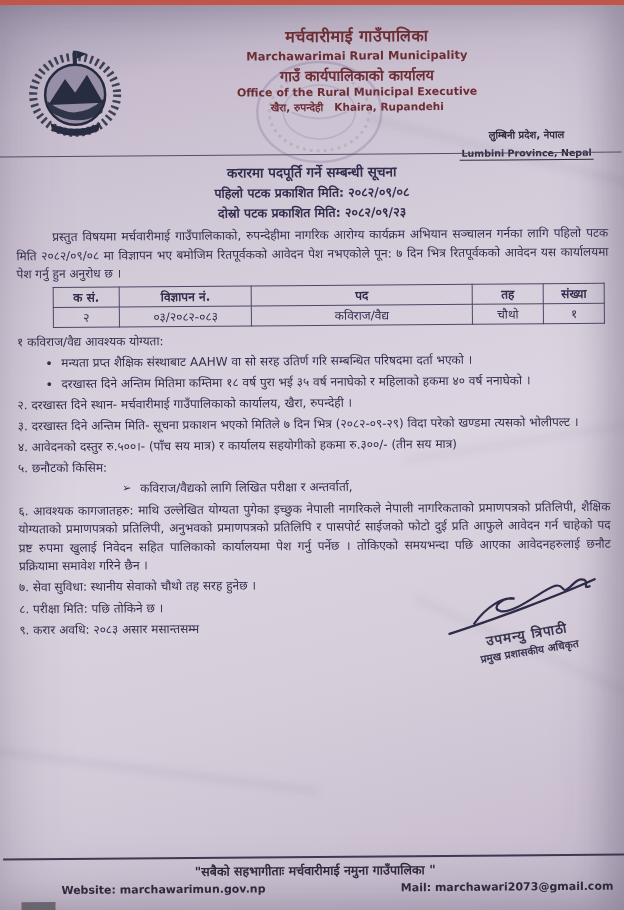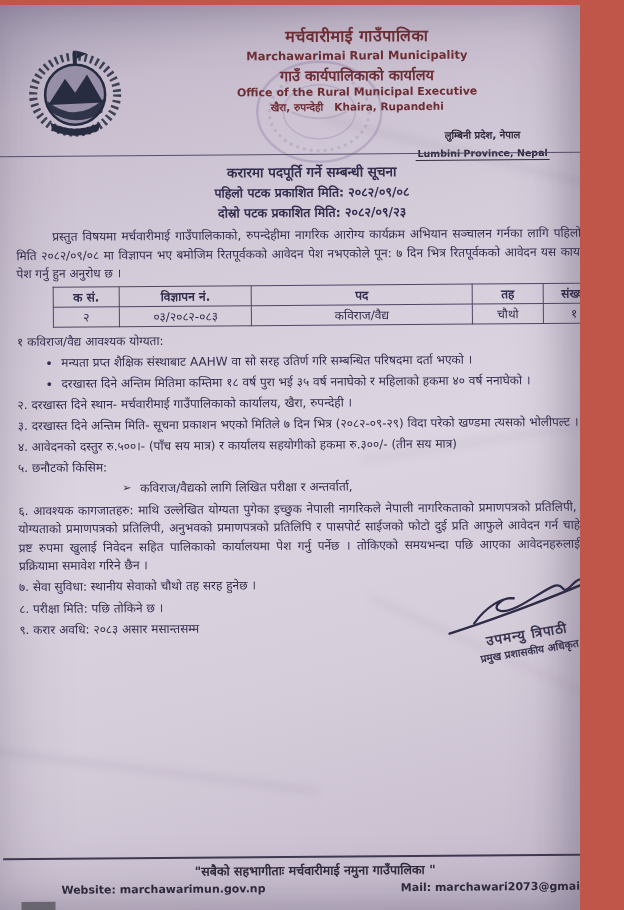--- a/index.html
+++ b/index.html
@@ -5,21 +5,21 @@
   * { margin:0; padding:0; box-sizing:border-box; }
   html,body { width:624px; height:910px; overflow:hidden; }
   body {
     font-family:"DejaVu Sans","Liberation Sans",sans-serif;
     background:#c0564a;
     position:relative;
     color:#332e4e;
   }
   .top-strip { position:absolute; top:0; left:0; width:624px; height:5px; background:#c0564a; }
   .paper {
-    position:absolute; top:5px; left:0; width:580px; height:905px;
+    position:absolute; top:5px; left:0; width:624px; height:905px;
     background:linear-gradient(165deg,#aca2b8 0%,#c6bccd 10%,#d5ccda 30%,#dcd4e0 50%,#d6cdda 72%,#c9bfd0 92%,#c2b8ca 100%);
     box-shadow:inset 0 0 70px rgba(60,50,80,.28), inset -18px 0 30px rgba(70,60,90,.18);
     overflow:hidden;
   }
   .crease { position:absolute; background:rgba(78,66,96,.14); filter:blur(4px); }
   .crease.c1 { top:150px; right:-60px; width:320px; height:4px; transform:rotate(14deg); }
   .crease.c2 { top:430px; right:-80px; width:300px; height:3px; transform:rotate(-9deg); }
   .crease.c3 { bottom:140px; left:-60px; width:380px; height:4px; transform:rotate(7deg); }
   .crease.c4 { top:640px; right:-20px; width:240px; height:3px; transform:rotate(24deg); }
 

